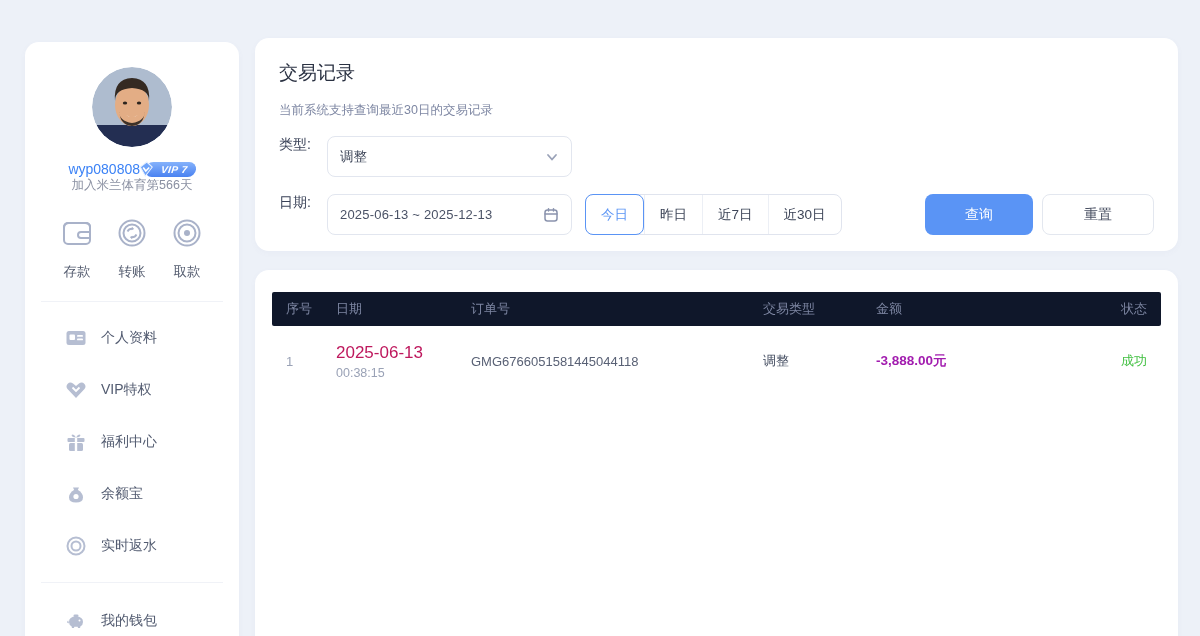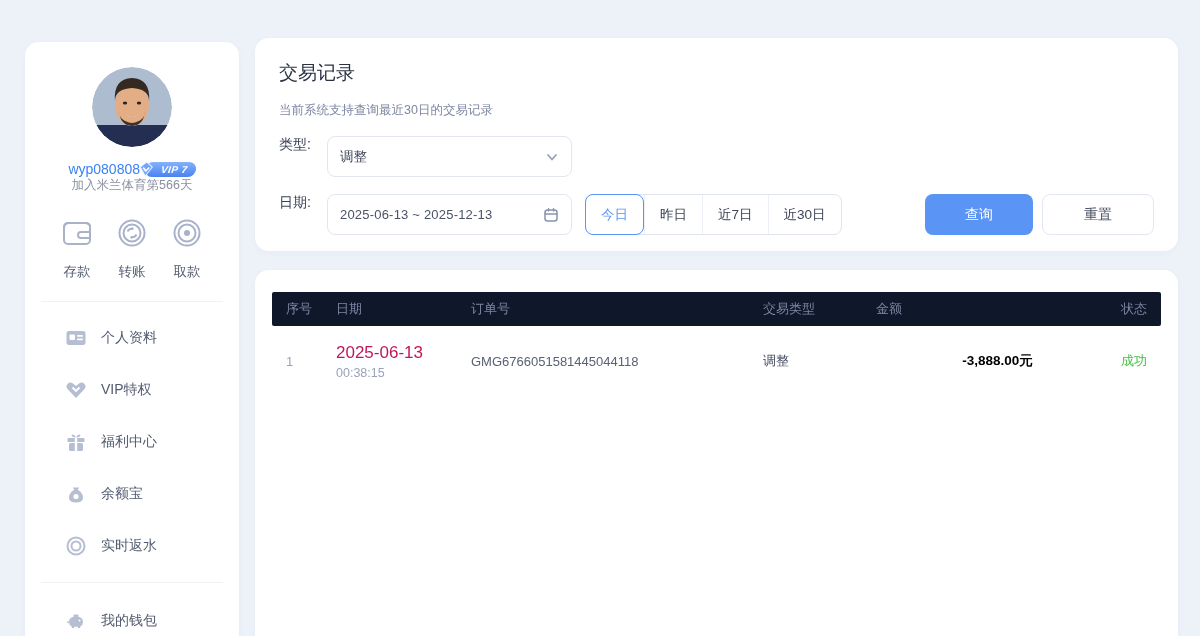--- a/index.html
+++ b/index.html
@@ -74,21 +74,21 @@
   .col-date { width:135px; }
   .col-order { width:292px; }
   .col-type { width:113px; }
   .col-amount { width:243px; }
   .col-status { flex:1; text-align:right; }
   .cell-idx { font-size:13px; color:#9aa2b6; }
   .cell-date-main { font-size:17px; color:#be185d; }
   .cell-date-time { font-size:12.5px; color:#9aa2b6; margin-top:3px; }
   .cell-order { font-size:13px; color:#596175; }
   .cell-type { font-size:13px; color:#434c60; }
-  .cell-amount { font-size:13.5px; color:#000000; font-weight:bold;text-align:center; }
+  .cell-amount { font-size:13.5px; color:#a21caf; font-weight:bold; }
   .cell-status { font-size:13px; color:#3fbf3f; }
 </style>
 </head>
 <body>
 
 <div class="card sidebar">
 
   <span class="avatar-wrap">
     <svg width="80" height="80" viewBox="0 0 80 80">
       <defs>

